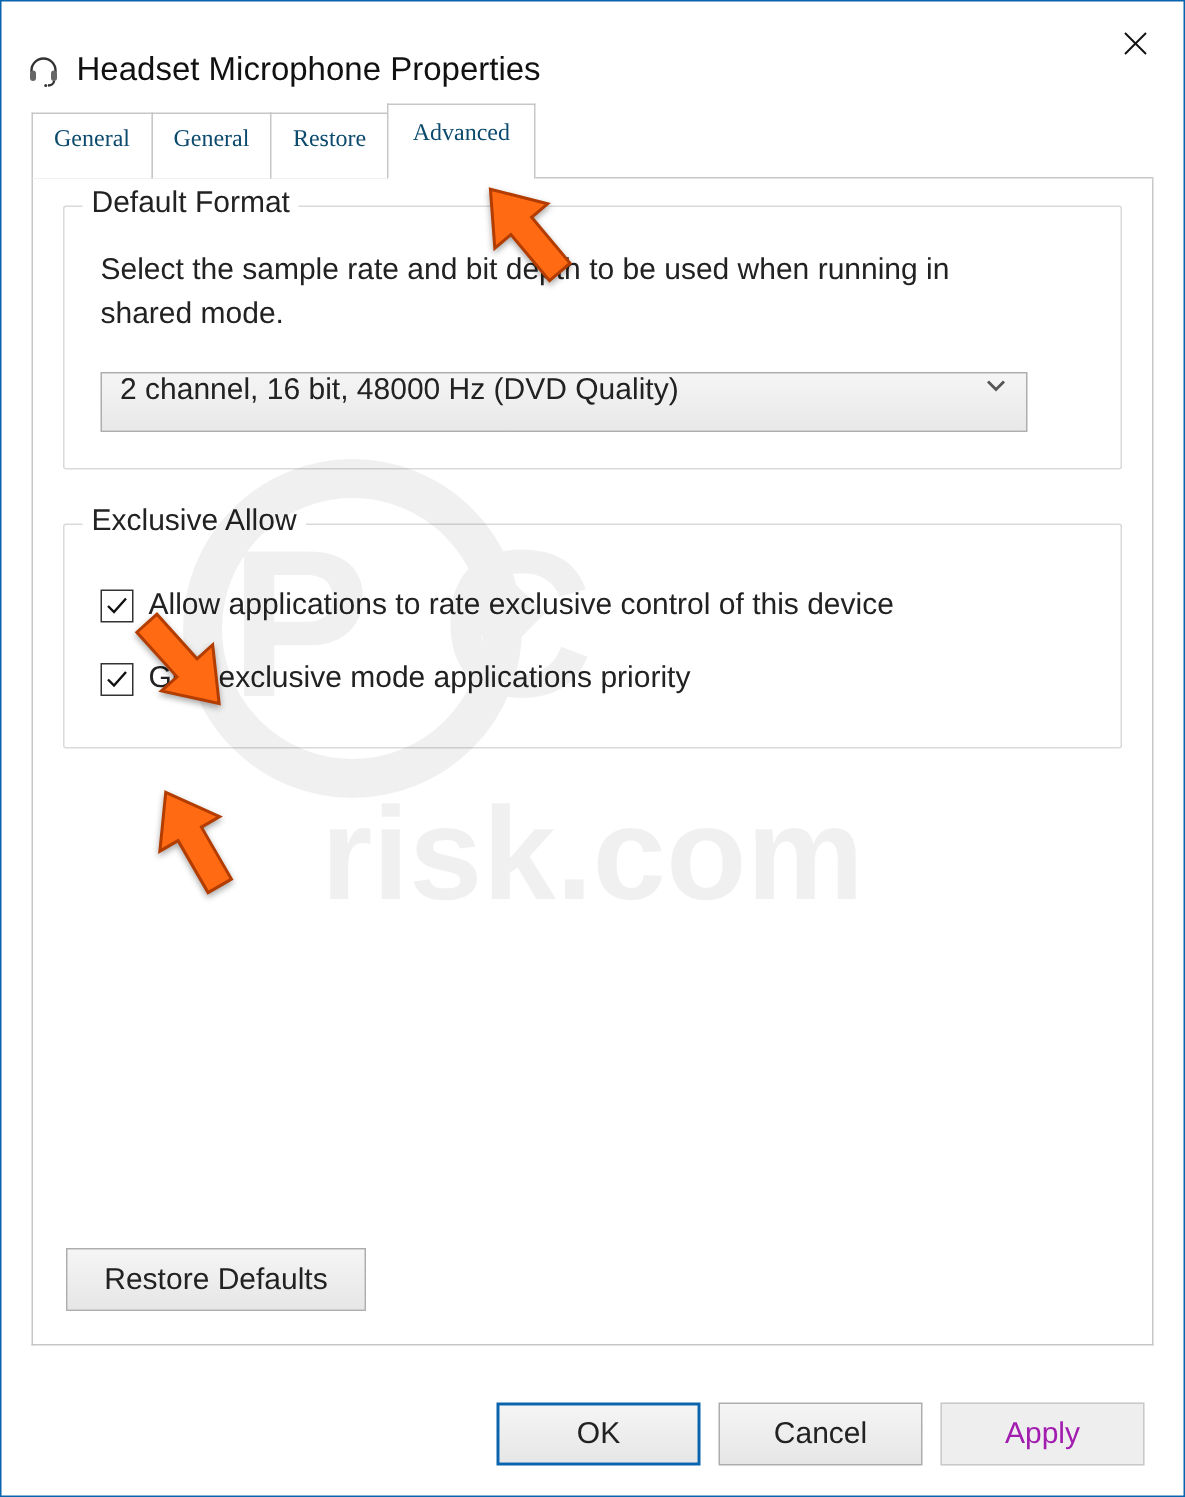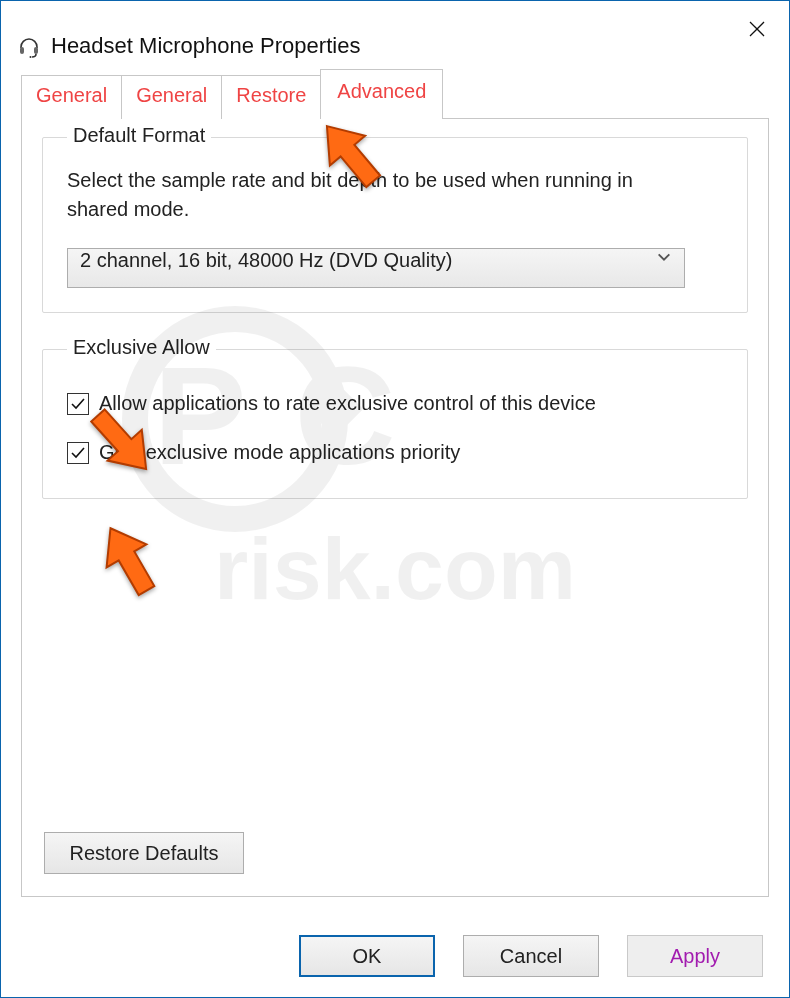--- a/index.html
+++ b/index.html
@@ -77,24 +77,25 @@
     display: flex;
     height: 46px;
     position: relative;
     z-index: 1;
   }
   .tab {
     border: 1px solid #c7c7c7;
     border-bottom: none;
     background: #fff;
     padding: 8px 16px 8px 16px;
-    font-size: 20px;
-    color: #ef4444;
+    font-size: 16px;
+    color: #0c4a6e;
     cursor: pointer;
     margin-right: -1px;
+    font-family: Liberation Serif, serif;
   }
   .tab.active {
     position: relative;
     margin-top: -4px;
     padding-top: 10px;
     padding-bottom: 10px;
     z-index: 2;
   }
   .tab.active::after {
     content: "";
@@ -122,21 +123,21 @@
   .group {
     position: relative;
     border: 1px solid #d9d9d9;
     border-radius: 2px;
     padding: 28px 24px 24px 24px;
     margin-bottom: 36px;
   }
   .group .legend {
     position: absolute;
     top: -14px;
-    left: 24px;
+    left: 12px;
     background: #fff;
     padding: 0 6px;
     font-size: 20px;
     color: #222;
   }
   .group .desc {
     font-size: 20px;
     color: #222;
     line-height: 1.45;
     margin-bottom: 24px;
@@ -224,21 +225,21 @@
     border-color: #c9c9c9;
     cursor: default;
   }
 
   
   .button-bar {
     position: absolute;
     right: 26px;
     bottom: 20px;
     display: flex;
-    gap: 28px;
+    gap: 12px;
   }
   .button-bar .btn { min-width: 136px; }
 
   
   .arrow {
     position: absolute;
     pointer-events: none;
     z-index: 50;
   }
   .arrow svg { filter: drop-shadow(0 2px 2px rgba(0,0,0,0.35)); }

